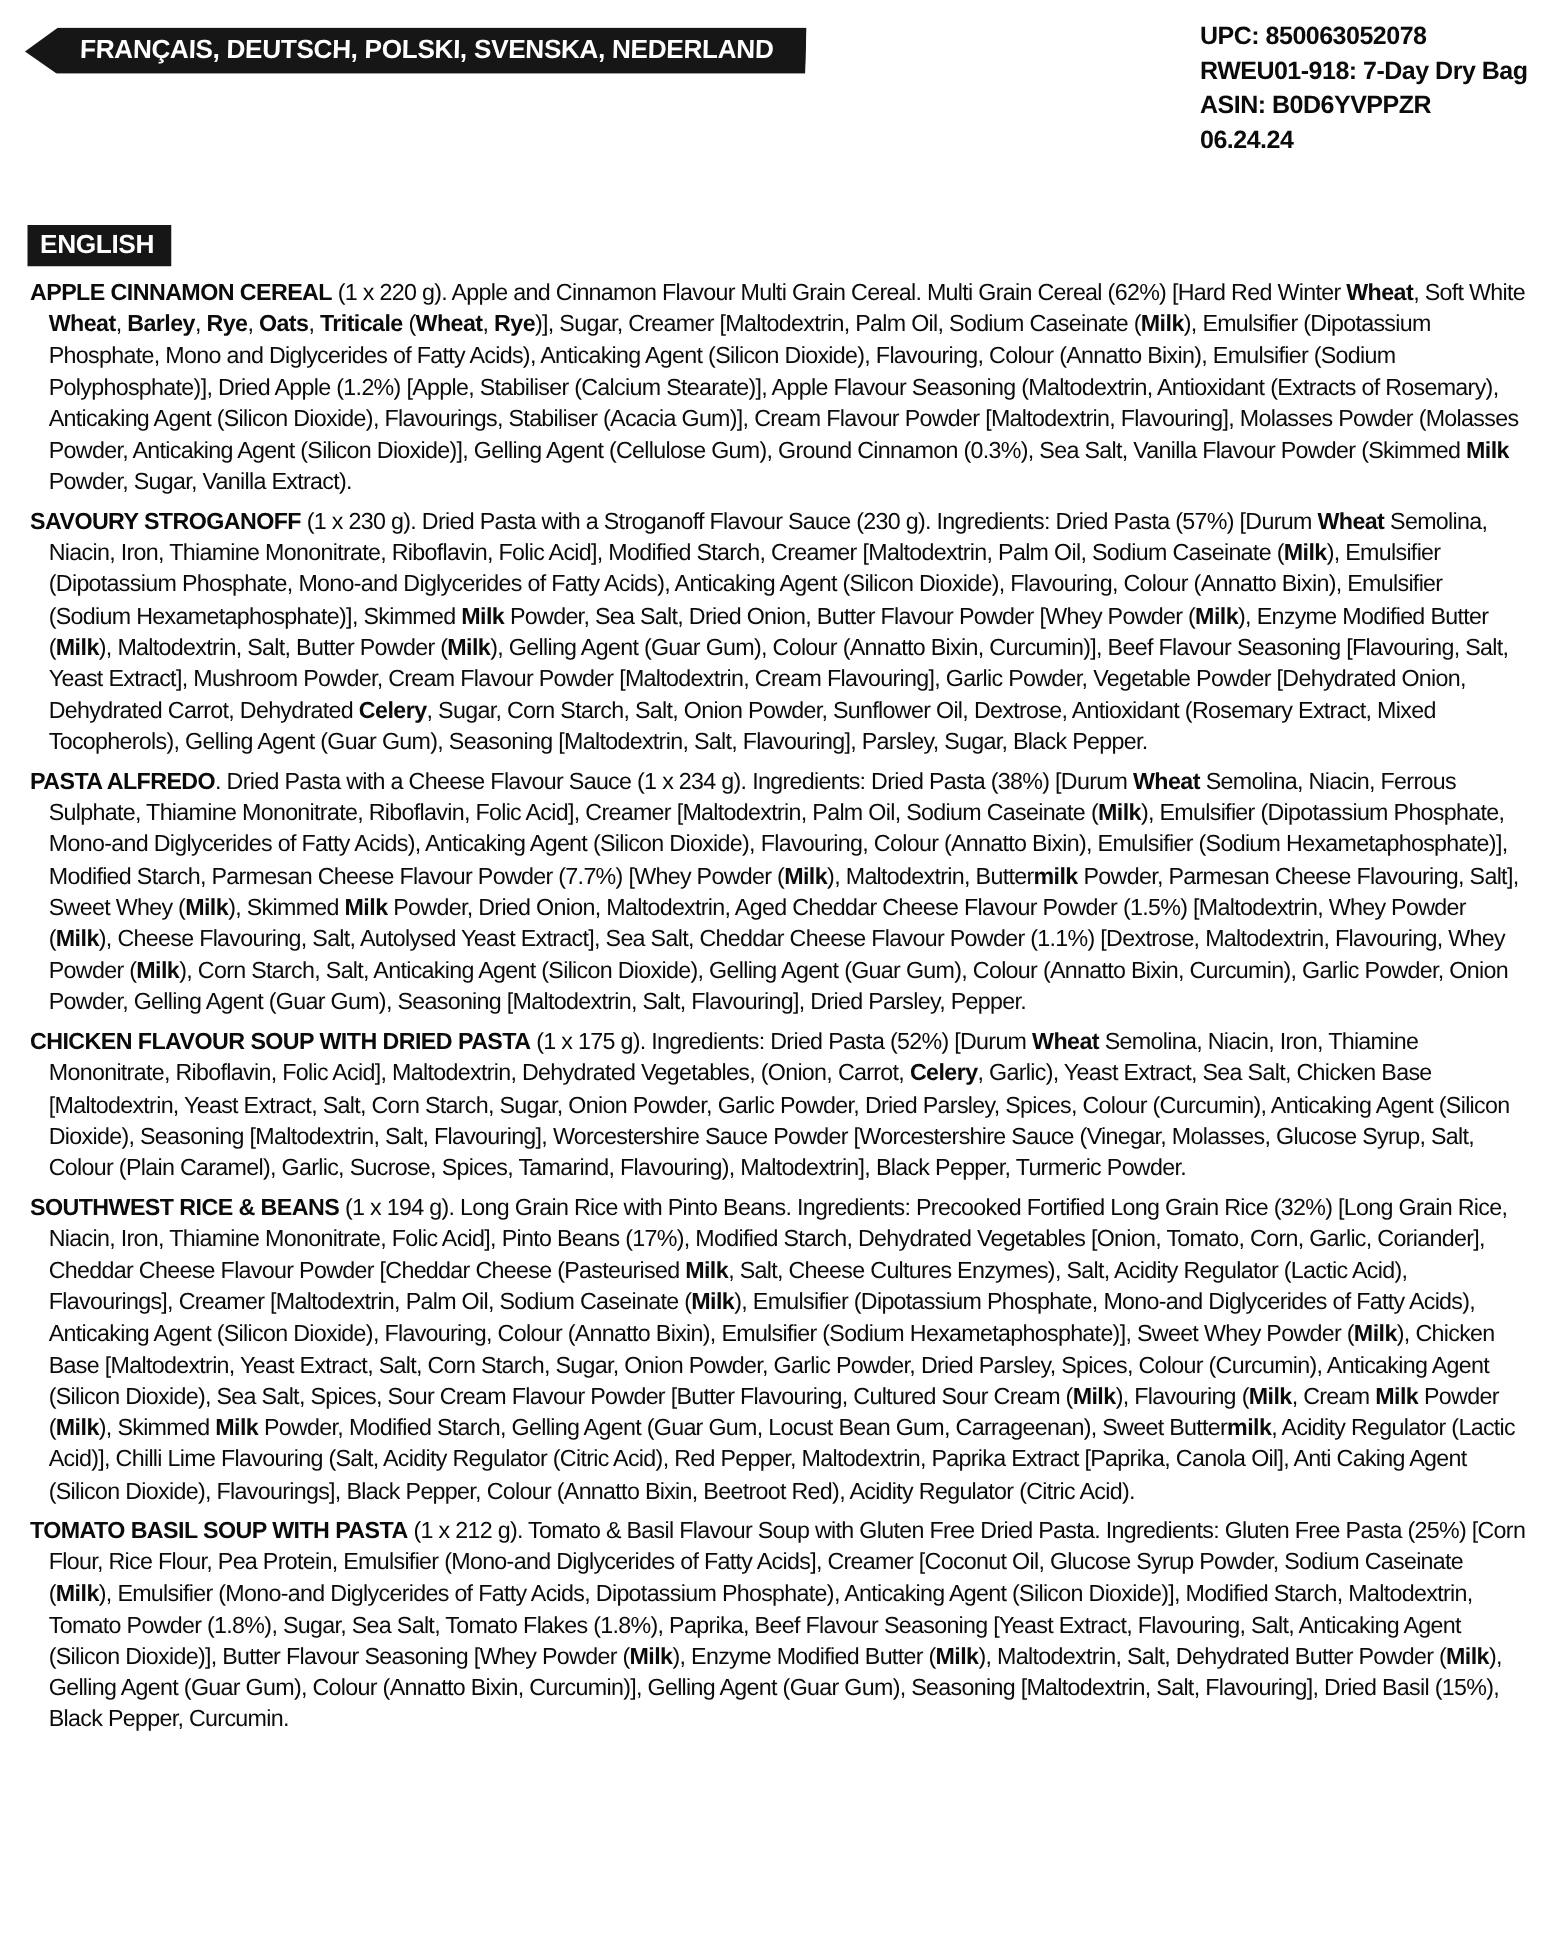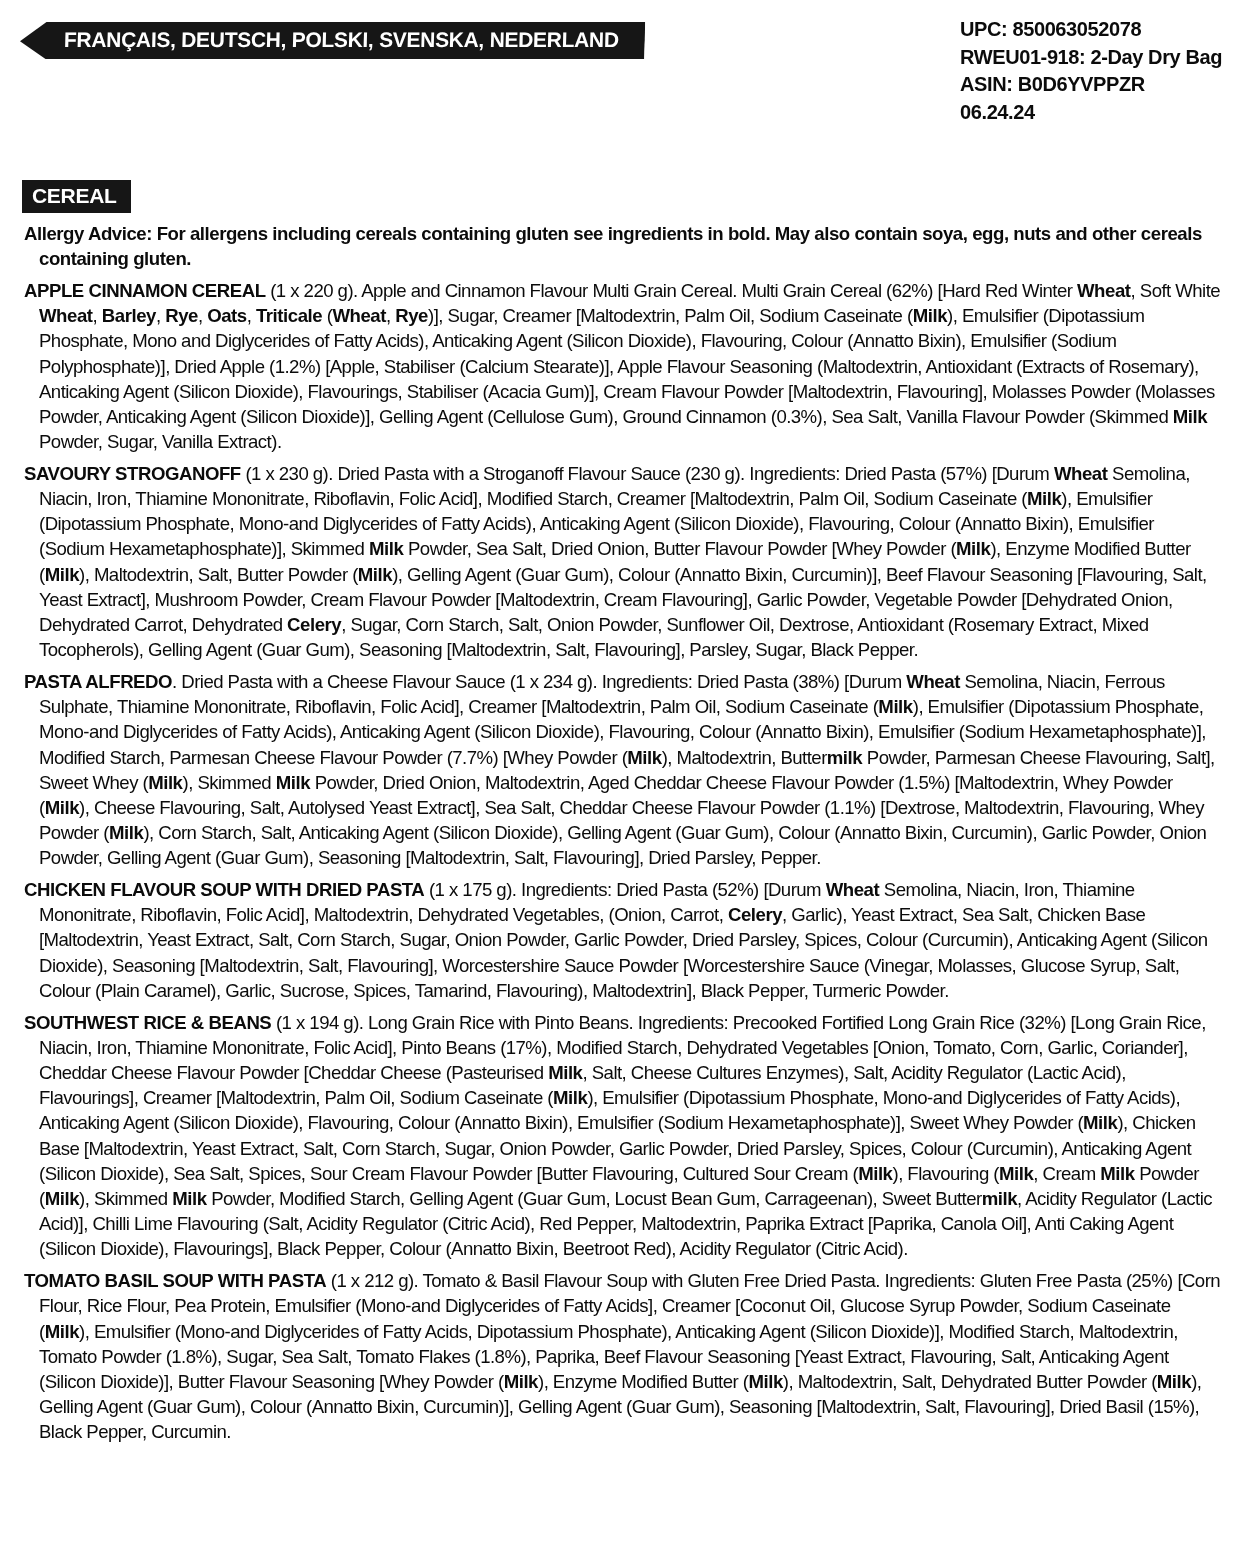--- a/index.html
+++ b/index.html
@@ -76,32 +76,31 @@
 <body>
 
 <div class="page">
 
   <div class="header-row">
     <div class="lang-banner">
       <span>FRANÇAIS, DEUTSCH, POLSKI, SVENSKA, NEDERLAND</span>
     </div>
     <div class="meta-block">
       <div>UPC: 850063052078</div>
-      <div>RWEU01-918: 2-Day Dry Bag</div>
+      <div>RWEU01-918: 7-Day Dry Bag</div>
       <div>ASIN: B0D6YVPPZR</div>
       <div>06.24.24</div>
     </div>
   </div>
 
   <div class="english-tag">
-    <span>CEREAL</span>
+    <span>ENGLISH</span>
   </div>
 
   <main class="ingredients">
-    <p class="para allbold"><b>Allergy Advice: For allergens including cereals containing gluten see ingredients in bold. May also contain soya, egg, nuts and other cereals containing gluten.</b></p>
     <p class="para"><b>APPLE CINNAMON CEREAL</b> (1 x 220 g). Apple and Cinnamon Flavour Multi Grain Cereal. Multi Grain Cereal (62%) [Hard Red Winter <b>Wheat</b>, Soft White <b>Wheat</b>, <b>Barley</b>, <b>Rye</b>, <b>Oats</b>, <b>Triticale</b> (<b>Wheat</b>, <b>Rye</b>)], Sugar, Creamer [Maltodextrin, Palm Oil, Sodium Caseinate (<b>Milk</b>), Emulsifier (Dipotassium Phosphate, Mono and Diglycerides of Fatty Acids), Anticaking Agent (Silicon Dioxide), Flavouring, Colour (Annatto Bixin), Emulsifier (Sodium Polyphosphate)], Dried Apple (1.2%) [Apple, Stabiliser (Calcium Stearate)], Apple Flavour Seasoning (Maltodextrin, Antioxidant (Extracts of Rosemary), Anticaking Agent (Silicon Dioxide), Flavourings, Stabiliser (Acacia Gum)], Cream Flavour Powder [Maltodextrin, Flavouring], Molasses Powder (Molasses Powder, Anticaking Agent (Silicon Dioxide)], Gelling Agent (Cellulose Gum), Ground Cinnamon (0.3%), Sea Salt, Vanilla Flavour Powder (Skimmed <b>Milk</b> Powder, Sugar, Vanilla Extract).</p>
     <p class="para"><b>SAVOURY STROGANOFF</b> (1 x 230 g). Dried Pasta with a Stroganoff Flavour Sauce (230 g). Ingredients: Dried Pasta (57%) [Durum <b>Wheat</b> Semolina, Niacin, Iron, Thiamine Mononitrate, Riboflavin, Folic Acid], Modified Starch, Creamer [Maltodextrin, Palm Oil, Sodium Caseinate (<b>Milk</b>), Emulsifier (Dipotassium Phosphate, Mono-and Diglycerides of Fatty Acids), Anticaking Agent (Silicon Dioxide), Flavouring, Colour (Annatto Bixin), Emulsifier (Sodium Hexametaphosphate)], Skimmed <b>Milk</b> Powder, Sea Salt, Dried Onion, Butter Flavour Powder [Whey Powder (<b>Milk</b>), Enzyme Modified Butter (<b>Milk</b>), Maltodextrin, Salt, Butter Powder (<b>Milk</b>), Gelling Agent (Guar Gum), Colour (Annatto Bixin, Curcumin)], Beef Flavour Seasoning [Flavouring, Salt, Yeast Extract], Mushroom Powder, Cream Flavour Powder [Maltodextrin, Cream Flavouring], Garlic Powder, Vegetable Powder [Dehydrated Onion, Dehydrated Carrot, Dehydrated <b>Celery</b>, Sugar, Corn Starch, Salt, Onion Powder, Sunflower Oil, Dextrose, Antioxidant (Rosemary Extract, Mixed Tocopherols), Gelling Agent (Guar Gum), Seasoning [Maltodextrin, Salt, Flavouring], Parsley, Sugar, Black Pepper.</p>
     <p class="para"><b>PASTA ALFREDO</b>. Dried Pasta with a Cheese Flavour Sauce (1 x 234 g). Ingredients: Dried Pasta (38%) [Durum <b>Wheat</b> Semolina, Niacin, Ferrous Sulphate, Thiamine Mononitrate, Riboflavin, Folic Acid], Creamer [Maltodextrin, Palm Oil, Sodium Caseinate (<b>Milk</b>), Emulsifier (Dipotassium Phosphate, Mono-and Diglycerides of Fatty Acids), Anticaking Agent (Silicon Dioxide), Flavouring, Colour (Annatto Bixin), Emulsifier (Sodium Hexametaphosphate)], Modified Starch, Parmesan Cheese Flavour Powder (7.7%) [Whey Powder (<b>Milk</b>), Maltodextrin, Butter<b>milk</b> Powder, Parmesan Cheese Flavouring, Salt], Sweet Whey (<b>Milk</b>), Skimmed <b>Milk</b> Powder, Dried Onion, Maltodextrin, Aged Cheddar Cheese Flavour Powder (1.5%) [Maltodextrin, Whey Powder (<b>Milk</b>), Cheese Flavouring, Salt, Autolysed Yeast Extract], Sea Salt, Cheddar Cheese Flavour Powder (1.1%) [Dextrose, Maltodextrin, Flavouring, Whey Powder (<b>Milk</b>), Corn Starch, Salt, Anticaking Agent (Silicon Dioxide), Gelling Agent (Guar Gum), Colour (Annatto Bixin, Curcumin), Garlic Powder, Onion Powder, Gelling Agent (Guar Gum), Seasoning [Maltodextrin, Salt, Flavouring], Dried Parsley, Pepper.</p>
     <p class="para"><b>CHICKEN FLAVOUR SOUP WITH DRIED PASTA</b> (1 x 175 g). Ingredients: Dried Pasta (52%) [Durum <b>Wheat</b> Semolina, Niacin, Iron, Thiamine Mononitrate, Riboflavin, Folic Acid], Maltodextrin, Dehydrated Vegetables, (Onion, Carrot, <b>Celery</b>, Garlic), Yeast Extract, Sea Salt, Chicken Base [Maltodextrin, Yeast Extract, Salt, Corn Starch, Sugar, Onion Powder, Garlic Powder, Dried Parsley, Spices, Colour (Curcumin), Anticaking Agent (Silicon Dioxide), Seasoning [Maltodextrin, Salt, Flavouring], Worcestershire Sauce Powder [Worcestershire Sauce (Vinegar, Molasses, Glucose Syrup, Salt, Colour (Plain Caramel), Garlic, Sucrose, Spices, Tamarind, Flavouring), Maltodextrin], Black Pepper, Turmeric Powder.</p>
     <p class="para"><b>SOUTHWEST RICE &amp; BEANS</b> (1 x 194 g). Long Grain Rice with Pinto Beans. Ingredients: Precooked Fortified Long Grain Rice (32%) [Long Grain Rice, Niacin, Iron, Thiamine Mononitrate, Folic Acid], Pinto Beans (17%), Modified Starch, Dehydrated Vegetables [Onion, Tomato, Corn, Garlic, Coriander], Cheddar Cheese Flavour Powder [Cheddar Cheese (Pasteurised <b>Milk</b>, Salt, Cheese Cultures Enzymes), Salt, Acidity Regulator (Lactic Acid), Flavourings], Creamer [Maltodextrin, Palm Oil, Sodium Caseinate (<b>Milk</b>), Emulsifier (Dipotassium Phosphate, Mono-and Diglycerides of Fatty Acids), Anticaking Agent (Silicon Dioxide), Flavouring, Colour (Annatto Bixin), Emulsifier (Sodium Hexametaphosphate)], Sweet Whey Powder (<b>Milk</b>), Chicken Base [Maltodextrin, Yeast Extract, Salt, Corn Starch, Sugar, Onion Powder, Garlic Powder, Dried Parsley, Spices, Colour (Curcumin), Anticaking Agent (Silicon Dioxide), Sea Salt, Spices, Sour Cream Flavour Powder [Butter Flavouring, Cultured Sour Cream (<b>Milk</b>), Flavouring (<b>Milk</b>, Cream <b>Milk</b> Powder (<b>Milk</b>), Skimmed <b>Milk</b> Powder, Modified Starch, Gelling Agent (Guar Gum, Locust Bean Gum, Carrageenan), Sweet Butter<b>milk</b>, Acidity Regulator (Lactic Acid)], Chilli Lime Flavouring (Salt, Acidity Regulator (Citric Acid), Red Pepper, Maltodextrin, Paprika Extract [Paprika, Canola Oil], Anti Caking Agent (Silicon Dioxide), Flavourings], Black Pepper, Colour (Annatto Bixin, Beetroot Red), Acidity Regulator (Citric Acid).</p>
     <p class="para"><b>TOMATO BASIL SOUP WITH PASTA</b> (1 x 212 g). Tomato &amp; Basil Flavour Soup with Gluten Free Dried Pasta. Ingredients: Gluten Free Pasta (25%) [Corn Flour, Rice Flour, Pea Protein, Emulsifier (Mono-and Diglycerides of Fatty Acids], Creamer [Coconut Oil, Glucose Syrup Powder, Sodium Caseinate (<b>Milk</b>), Emulsifier (Mono-and Diglycerides of Fatty Acids, Dipotassium Phosphate), Anticaking Agent (Silicon Dioxide)], Modified Starch, Maltodextrin, Tomato Powder (1.8%), Sugar, Sea Salt, Tomato Flakes (1.8%), Paprika, Beef Flavour Seasoning [Yeast Extract, Flavouring, Salt, Anticaking Agent (Silicon Dioxide)], Butter Flavour Seasoning [Whey Powder (<b>Milk</b>), Enzyme Modified Butter (<b>Milk</b>), Maltodextrin, Salt, Dehydrated Butter Powder (<b>Milk</b>), Gelling Agent (Guar Gum), Colour (Annatto Bixin, Curcumin)], Gelling Agent (Guar Gum), Seasoning [Maltodextrin, Salt, Flavouring], Dried Basil (15%), Black Pepper, Curcumin.</p>
   </main>
 
 </div>
 

